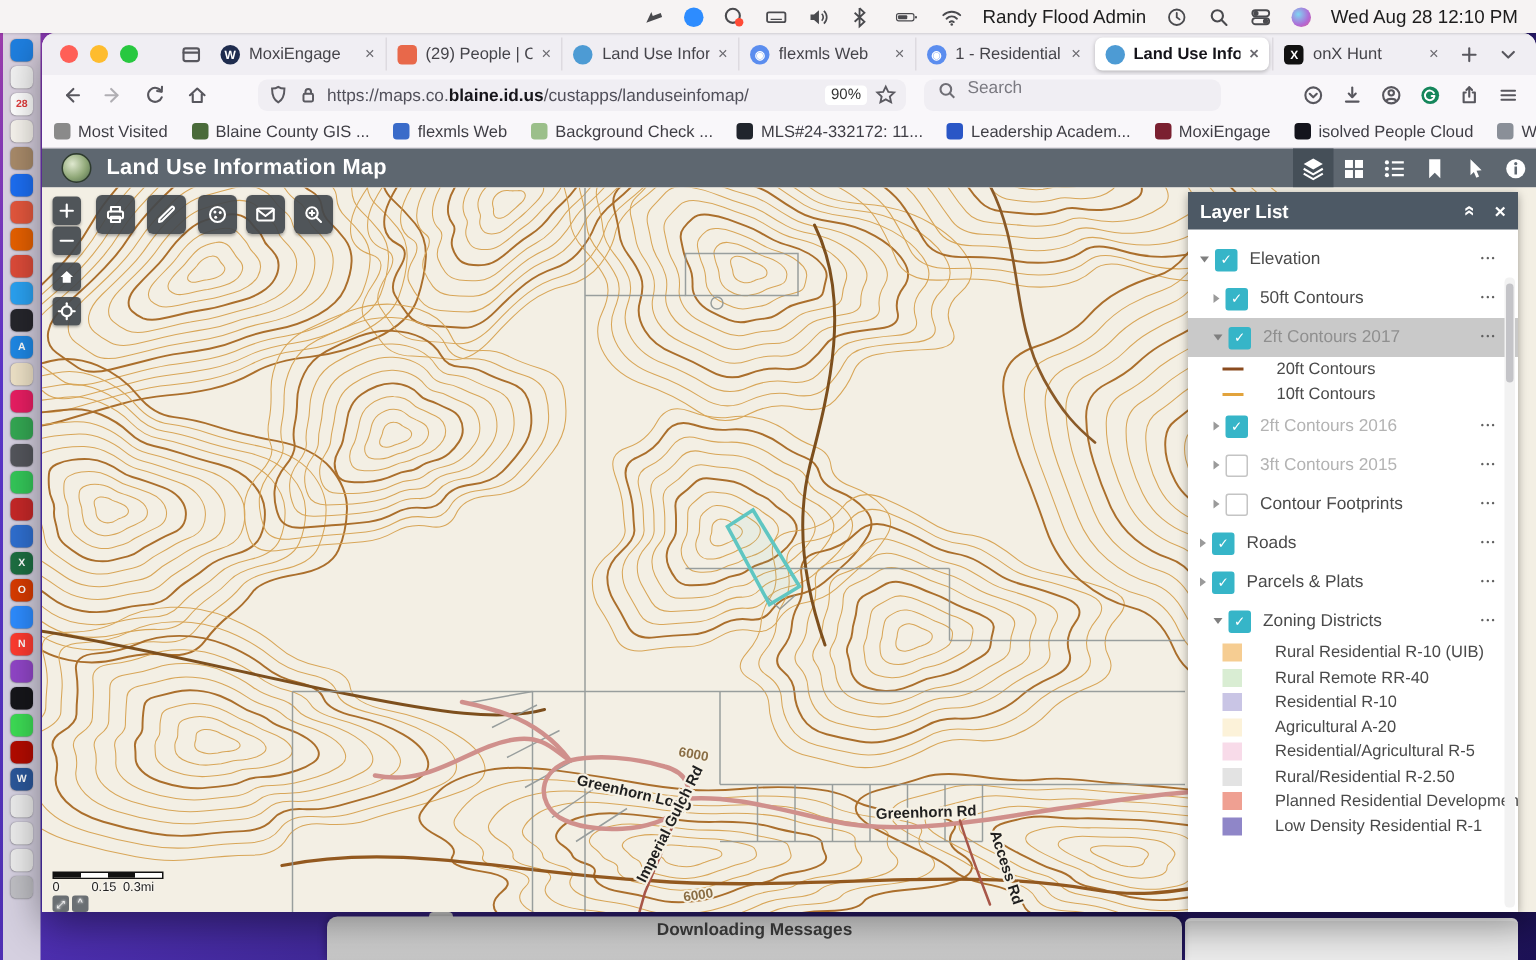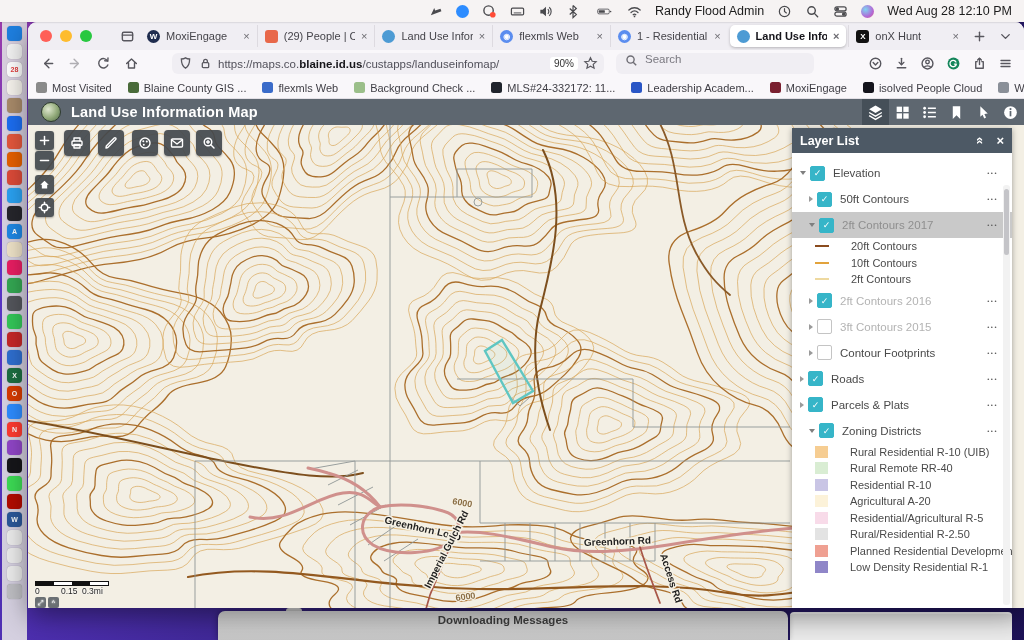--- a/index.html
+++ b/index.html
@@ -689,24 +689,20 @@
               <span class="dots">•••</span>
             </div>
             <div class="lp-leg">
               <span class="leg-line" style="border-top-color: rgb(138, 75, 30);"></span>
               <span class="leg-label">20ft Contours</span>
             </div>
             <div class="lp-leg">
               <span class="leg-line" style="border-top-color: rgb(226, 163, 60);"></span>
               <span class="leg-label">10ft Contours</span>
             </div>
-            <div class="lp-leg">
-              <span class="leg-line" style="border-top-color: rgb(238, 217, 160);"></span>
-              <span class="leg-label">2ft Contours</span>
-            </div>
             <div class="lp-row">
               <span class="exp exp-r" style="margin-left: 17px;"></span>
               <span class="cb on">✓</span>
               <span class="lp-label dim">2ft Contours 2016</span>
               <span class="dots">•••</span>
             </div>
             <div class="lp-row">
               <span class="exp exp-r" style="margin-left: 17px;"></span>
               <span class="cb"></span>
               <span class="lp-label dim">3ft Contours 2015</span>

